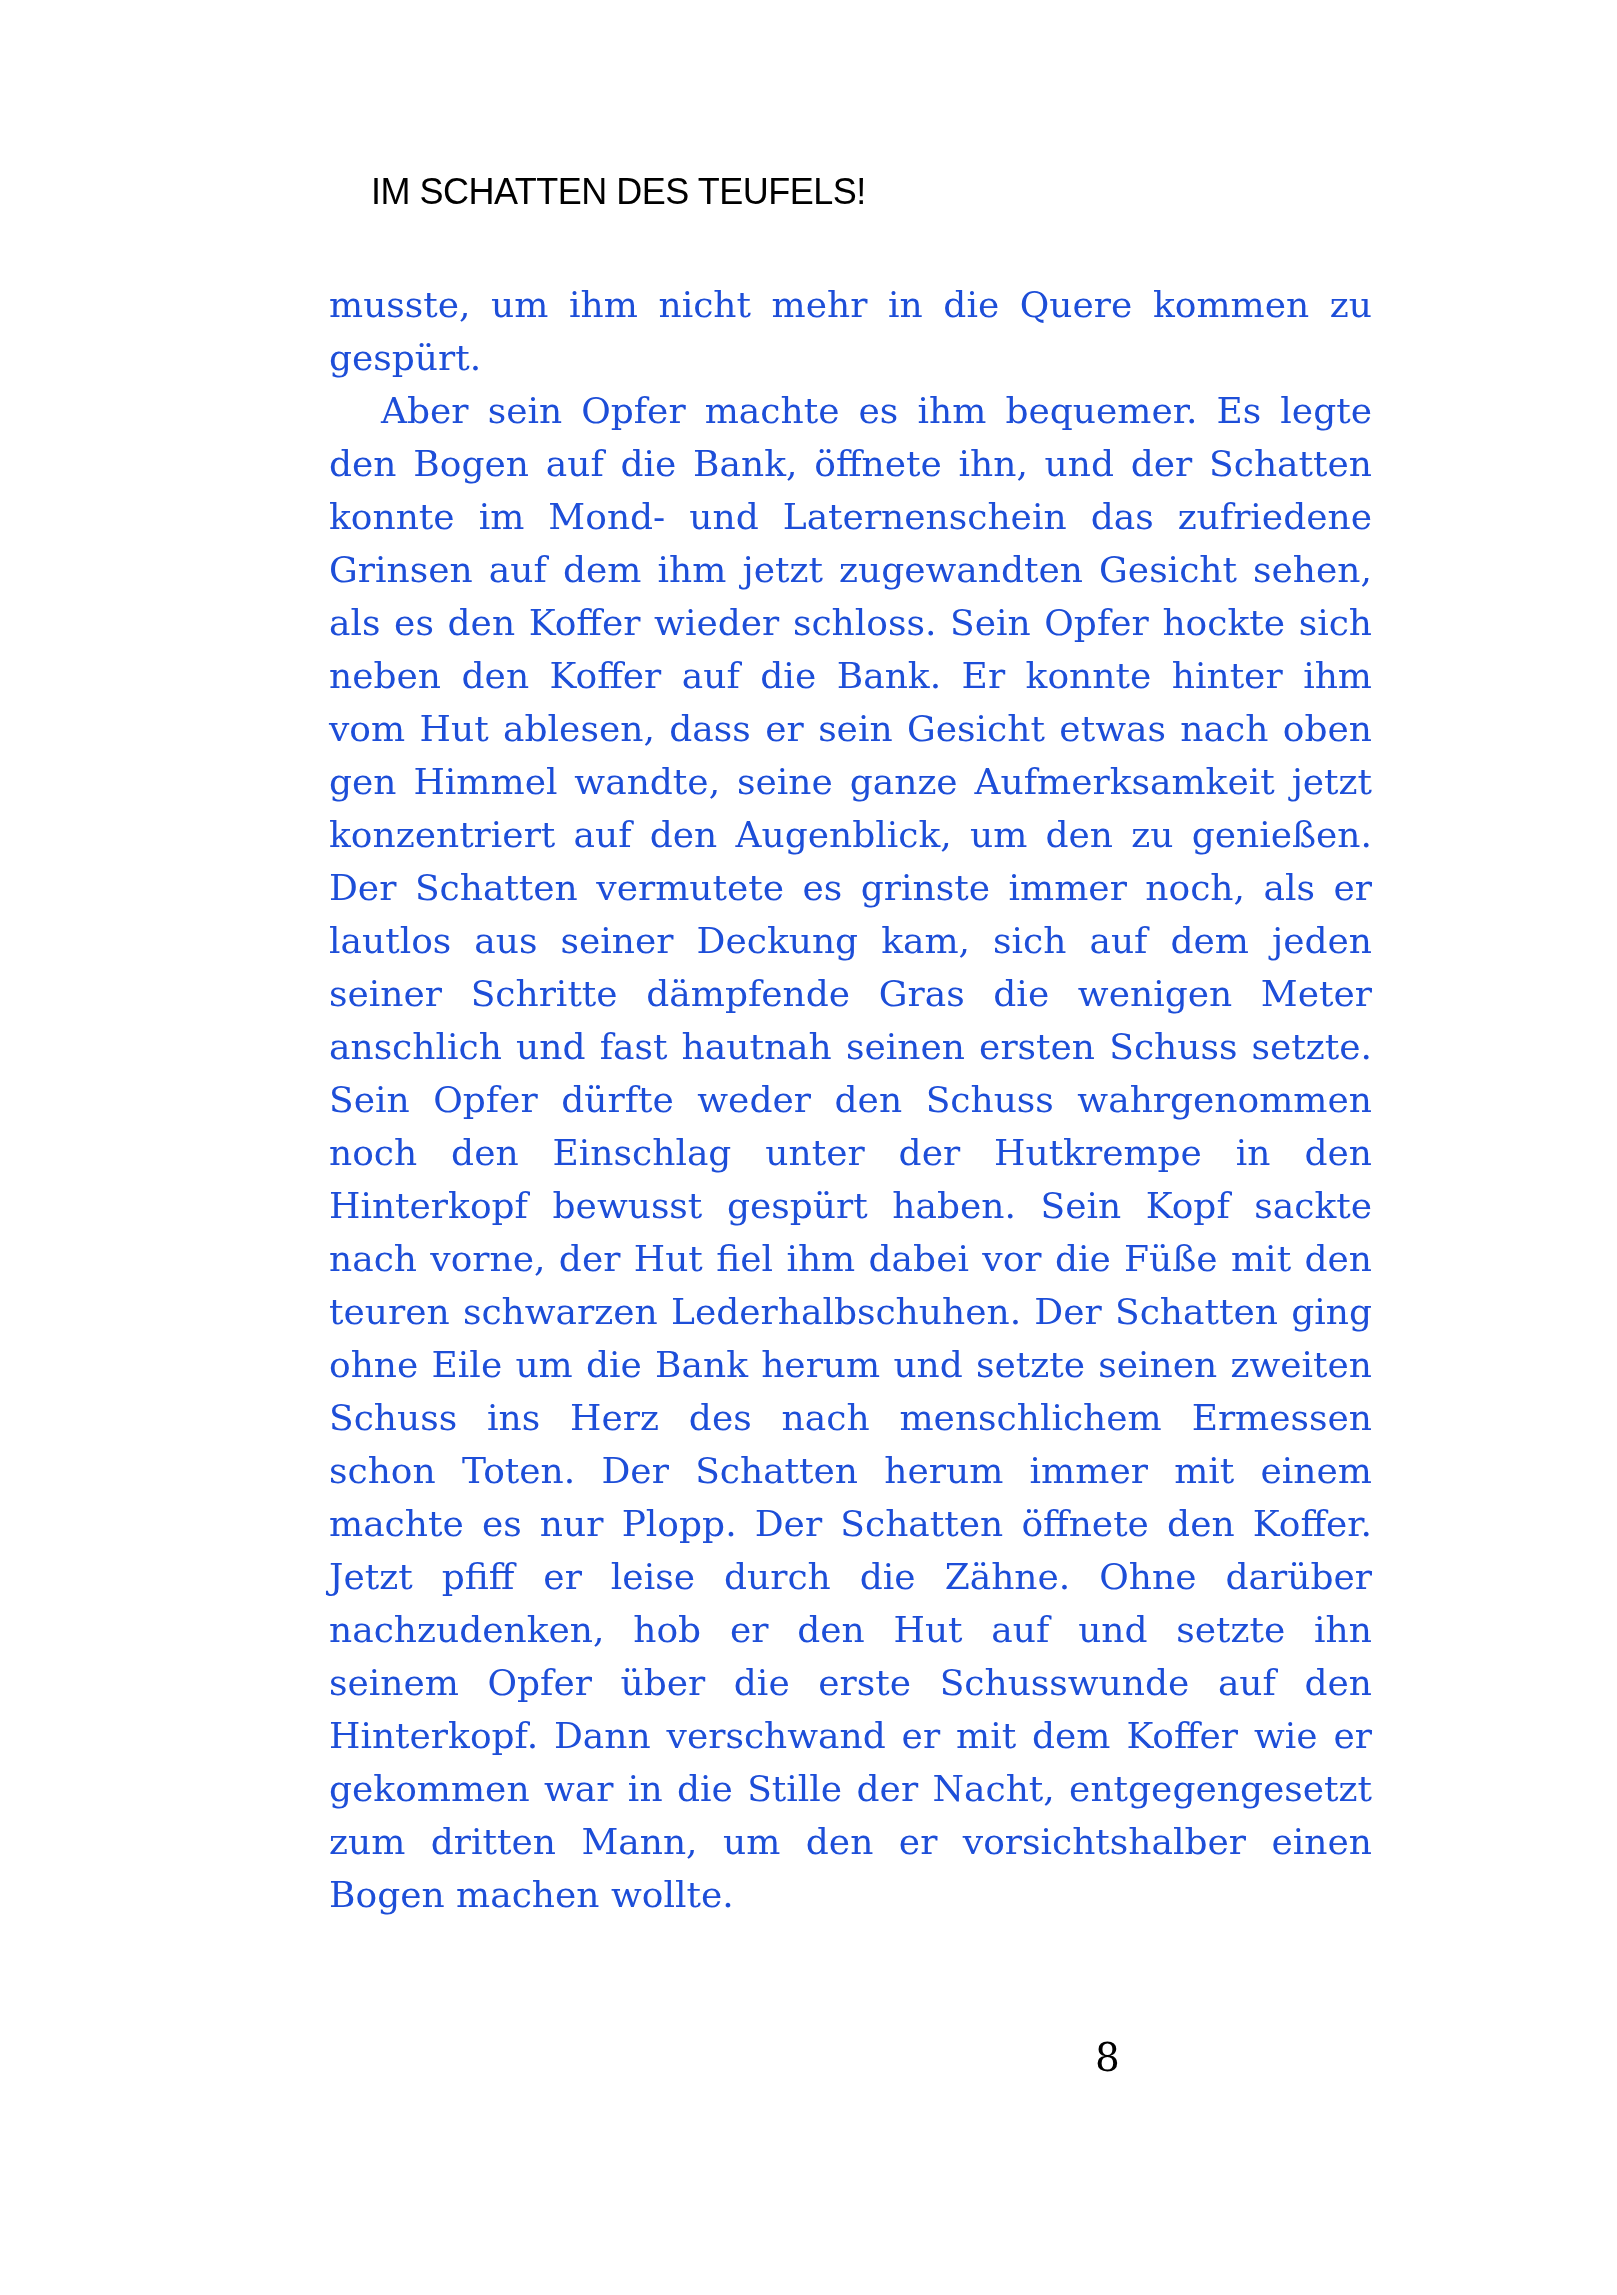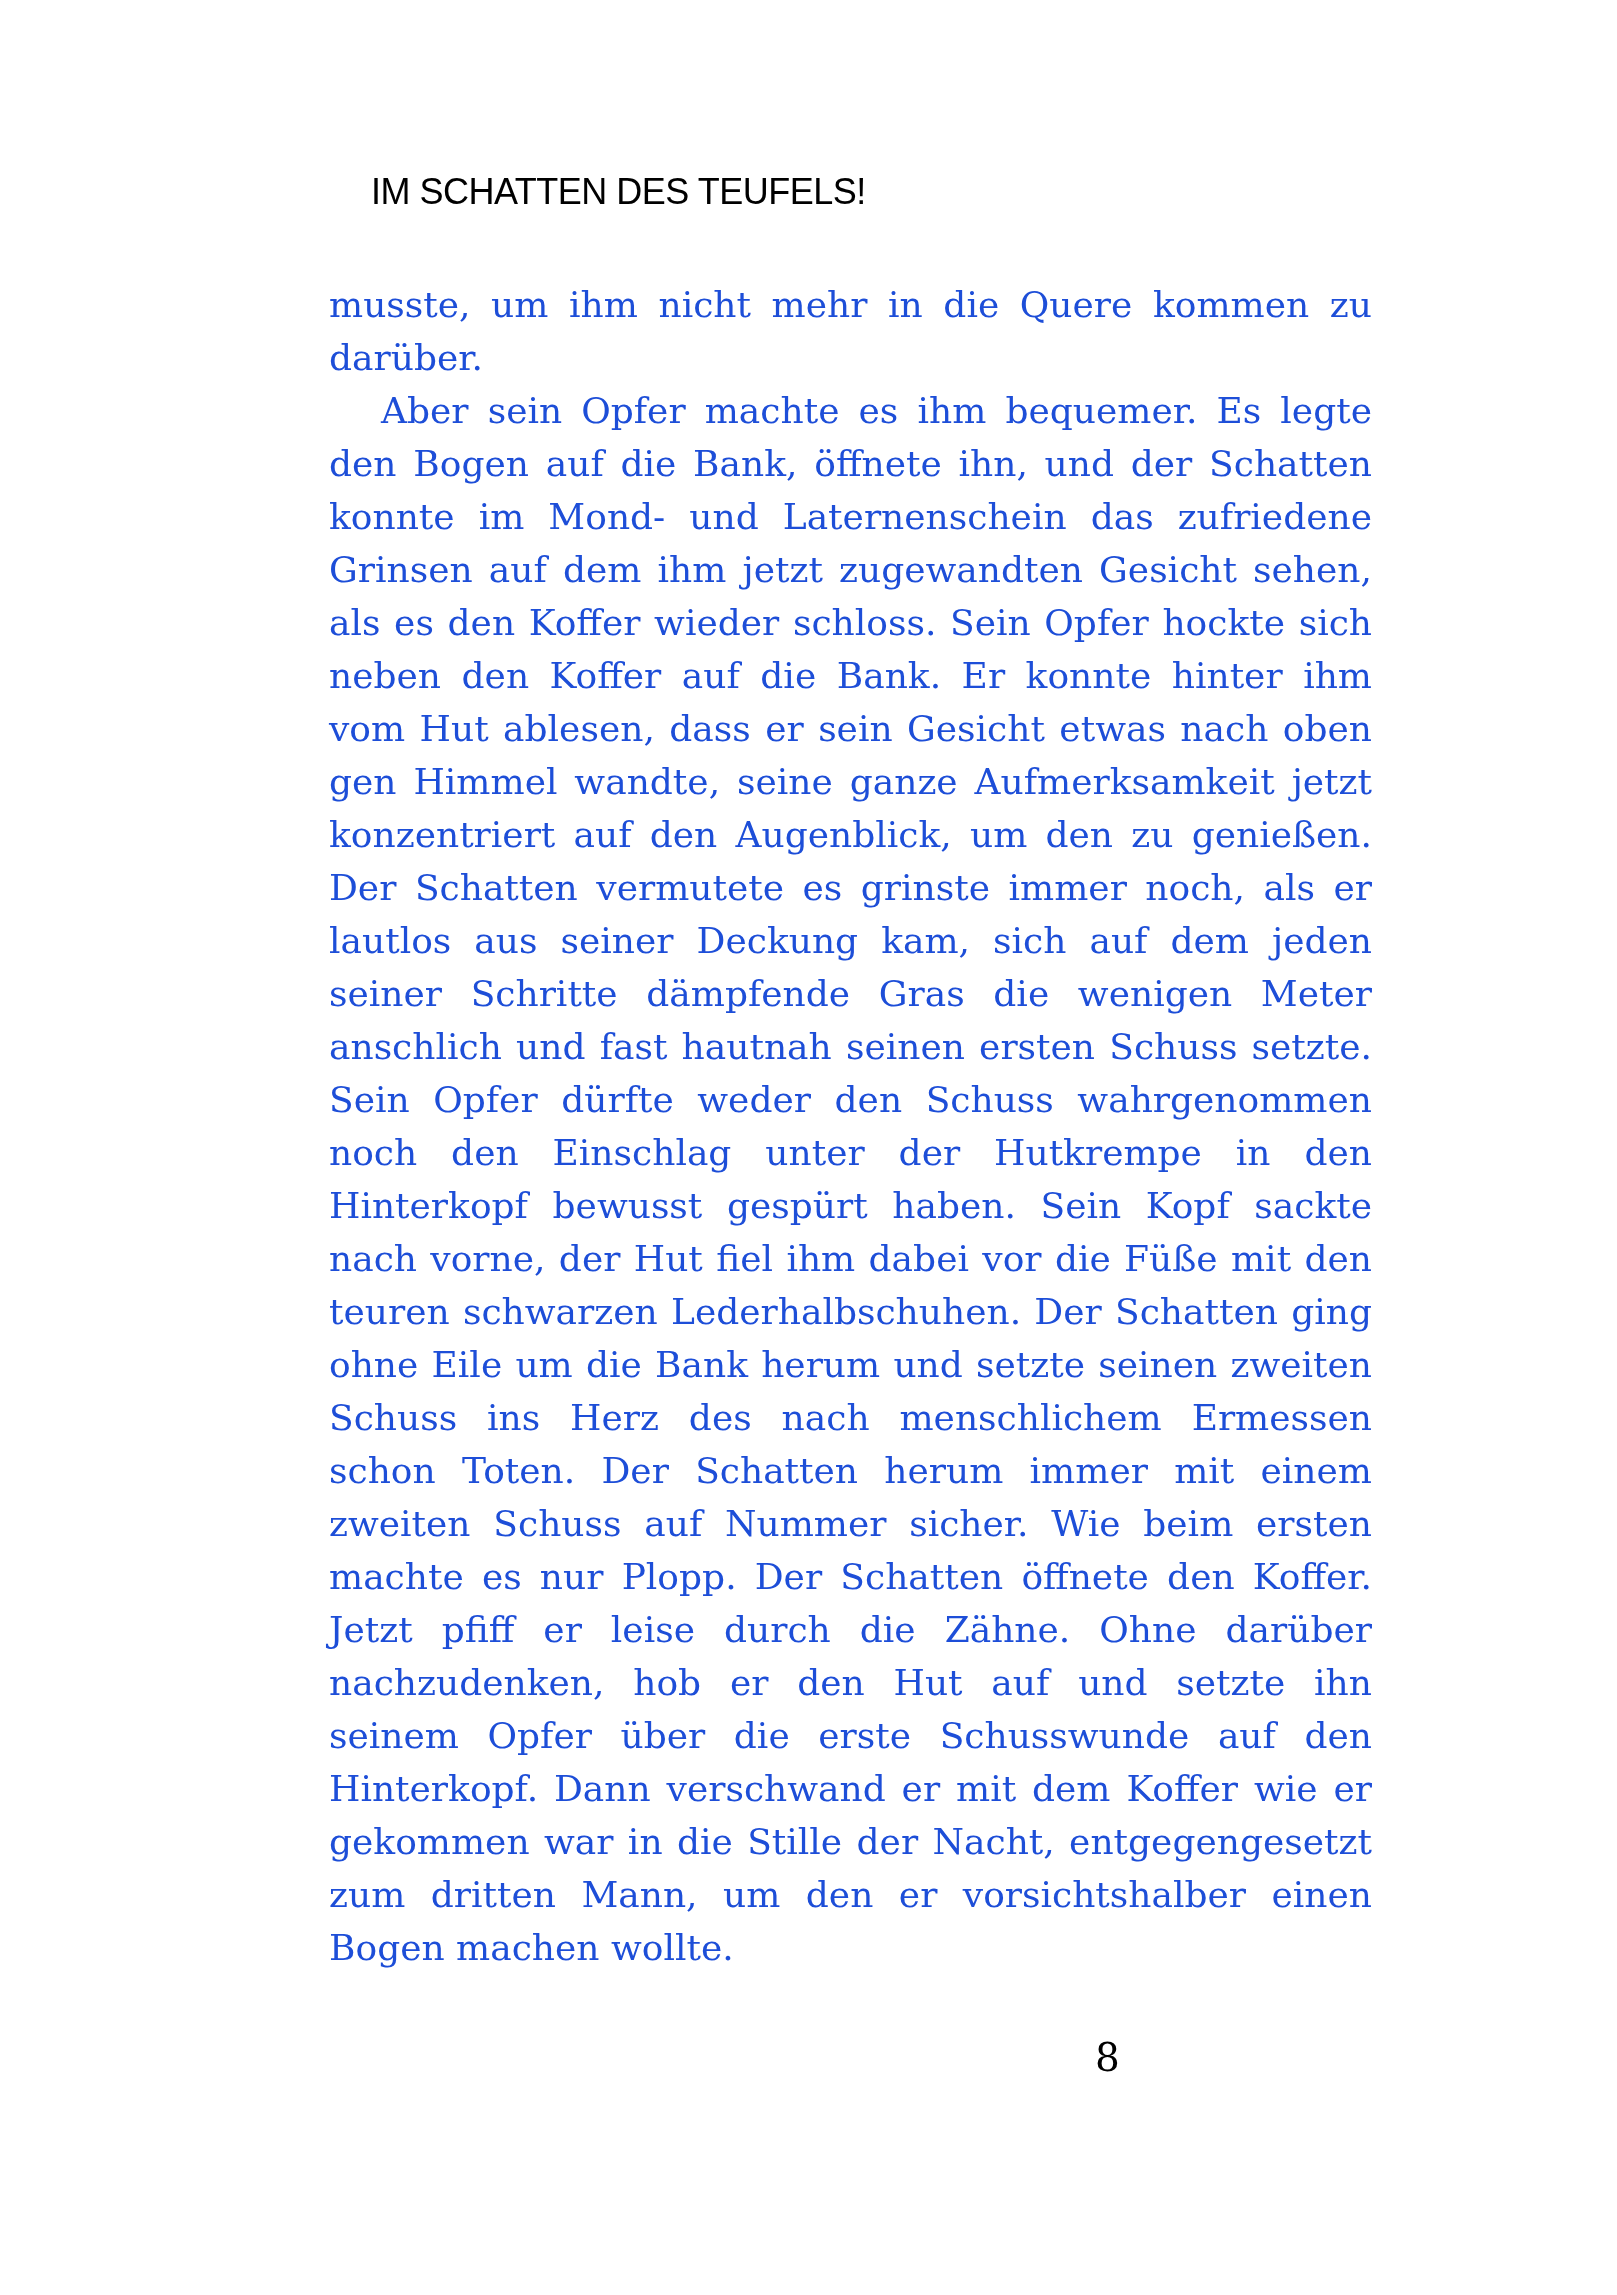--- a/index.html
+++ b/index.html
@@ -62,21 +62,21 @@
   }
 </style>
 </head>
 <body>
 
 <div class="page">
   <div class="running-head">IM SCHATTEN DES TEUFELS!</div>
 
   <div class="body-text">
       <div class="line">musste, um ihm nicht mehr in die Quere kommen zu</div>
-      <div class="line last">darüber.</div>
+      <div class="line last">gespürt.</div>
       <div class="line indent">Aber sein Opfer machte es ihm bequemer. Es legte</div>
       <div class="line">den Bogen auf die Bank, öffnete ihn, und der Schatten</div>
       <div class="line">konnte im Mond- und Laternenschein das zufriedene</div>
       <div class="line">Grinsen auf dem ihm jetzt zugewandten Gesicht sehen,</div>
       <div class="line">als es den Koffer wieder schloss. Sein Opfer hockte sich</div>
       <div class="line">neben den Koffer auf die Bank. Er konnte hinter ihm</div>
       <div class="line">vom Hut ablesen, dass er sein Gesicht etwas nach oben</div>
       <div class="line">gen Himmel wandte, seine ganze Aufmerksamkeit jetzt</div>
       <div class="line">konzentriert auf den Augenblick, um den zu genießen.</div>
       <div class="line">Der Schatten vermutete es grinste immer noch, als er</div>
@@ -84,21 +84,20 @@
       <div class="line">seiner Schritte dämpfende Gras die wenigen Meter</div>
       <div class="line">anschlich und fast hautnah seinen ersten Schuss setzte.</div>
       <div class="line">Sein Opfer dürfte weder den Schuss wahrgenommen</div>
       <div class="line">noch den Einschlag unter der Hutkrempe in den</div>
       <div class="line">Hinterkopf bewusst gespürt haben. Sein Kopf sackte</div>
       <div class="line">nach vorne, der Hut fiel ihm dabei vor die Füße mit den</div>
       <div class="line">teuren schwarzen Lederhalbschuhen. Der Schatten ging</div>
       <div class="line">ohne Eile um die Bank herum und setzte seinen zweiten</div>
       <div class="line">Schuss ins Herz des nach menschlichem Ermessen</div>
       <div class="line">schon Toten. Der Schatten herum immer mit einem</div>
-      <div class="line">zweiten Schuss auf Nummer sicher. Wie beim ersten</div>
       <div class="line">machte es nur Plopp. Der Schatten öffnete den Koffer.</div>
       <div class="line">Jetzt pfiff er leise durch die Zähne. Ohne darüber</div>
       <div class="line">nachzudenken, hob er den Hut auf und setzte ihn</div>
       <div class="line">seinem Opfer über die erste Schusswunde auf den</div>
       <div class="line">Hinterkopf. Dann verschwand er mit dem Koffer wie er</div>
       <div class="line">gekommen war in die Stille der Nacht, entgegengesetzt</div>
       <div class="line">zum dritten Mann, um den er vorsichtshalber einen</div>
       <div class="line last">Bogen machen wollte.</div>
     </div>
 

